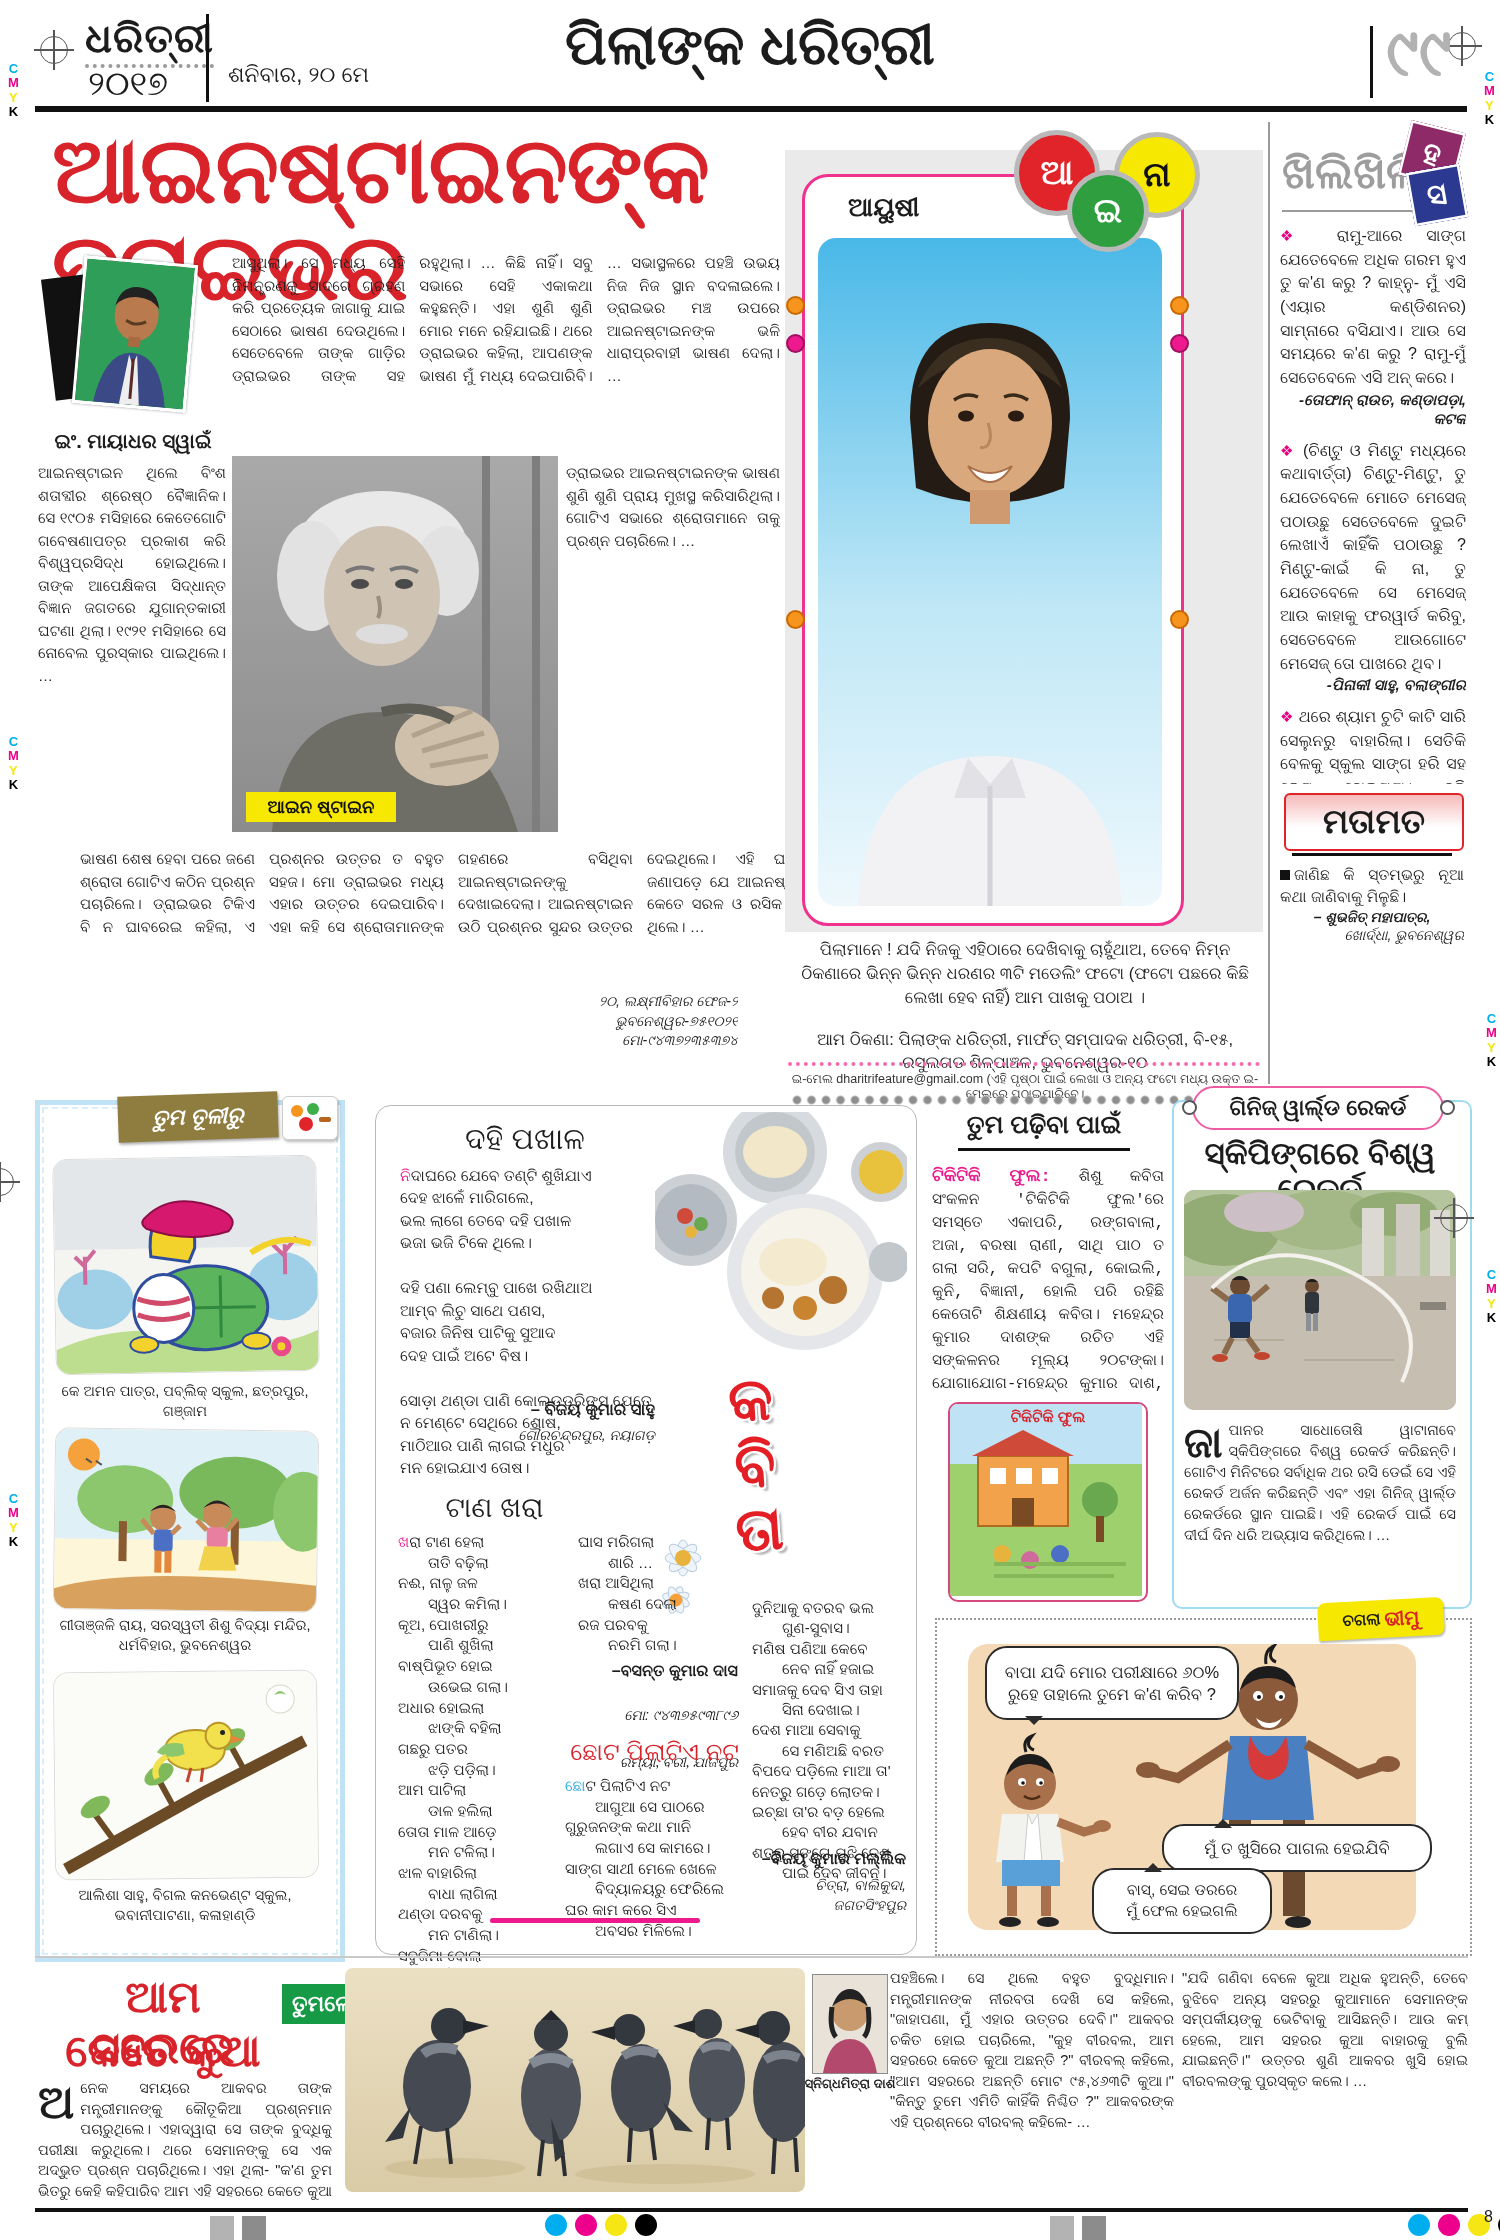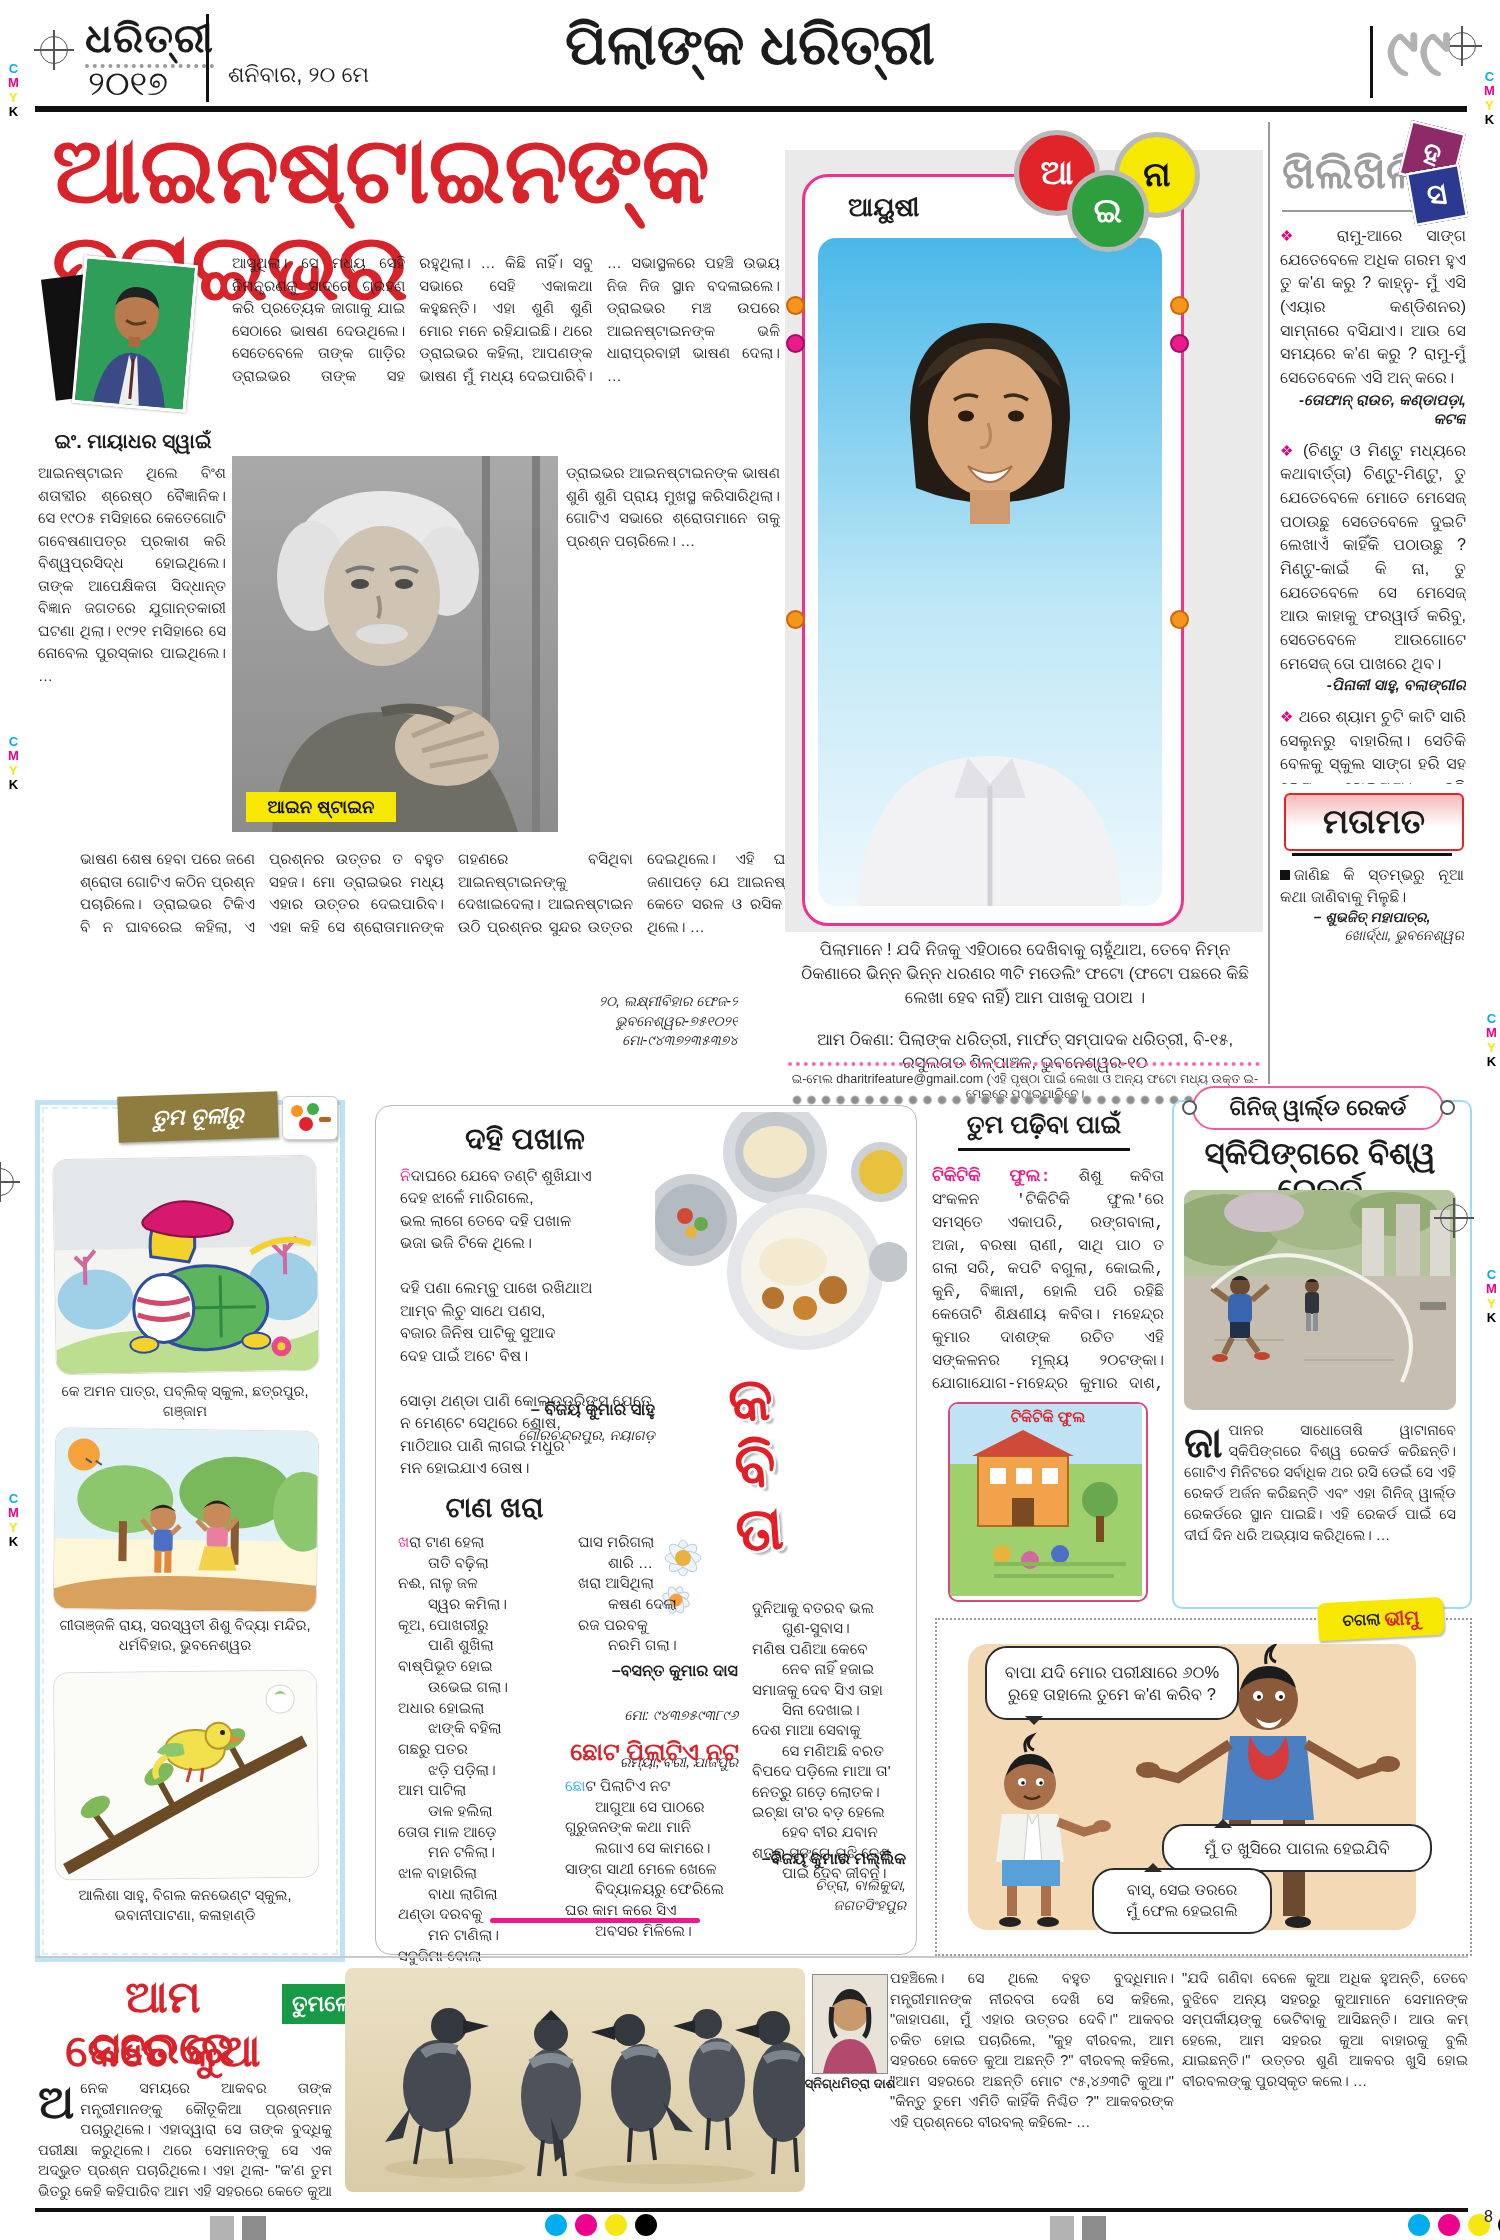--- a/index.html
+++ b/index.html
@@ -57,21 +57,21 @@
   .sqb{display:inline-block;width:10px;height:10px;background:#111;margin-right:4px;}
   
   .drawcard{position:absolute;background:#fff;border:5px solid #bfe2f4;outline:2px dashed #d8eefa;outline-offset:-9px;}
   .oliveband{position:absolute;background:#8f7c3f;color:#fff;display:flex;align-items:center;justify-content:center;
              font-size:22px;font-weight:bold;font-style:italic;transform:rotate(-2deg);box-shadow:1px 2px 3px #0005;}
   .palette{position:absolute;background:#fff;border:1px solid #ccc;border-radius:6px;box-shadow:1px 2px 3px #0004;}
   .palette i{position:absolute;border-radius:50%;}
   .kidart{position:absolute;border-radius:14px;overflow:hidden;box-shadow:0 0 0 1px #ddd;}
   .cap{position:absolute;font-size:14.5px;text-align:center;line-height:1.35;}
   .poemcard{position:absolute;background:#fff;border:1.5px solid #b9b9b9;border-radius:16px;}
-  .ptitle{position:absolute;font-weight:bold;text-align:center;}
+  .ptitle{position:absolute;font-weight:normal;text-align:center;}
   .plines{position:absolute;font-size:15px;line-height:1.45;white-space:pre-line;}
   .pink1::first-letter{color:#ec1a8d;}
   .blue1::first-letter{color:#29aae1;}
   .pattr{position:absolute;text-align:right;font-weight:bold;font-size:16.5px;}
   .pplace{position:absolute;text-align:right;font-style:italic;font-size:14px;line-height:1.35;}
   .kletter{display:block;font-size:60px;font-weight:bold;color:#e31e25;line-height:1.08;
            text-shadow:-2px -2px 0 #fff,2px -2px 0 #fff,-2px 2px 0 #fff,2px 2px 0 #fff,4px 4px 2px #2225;}
   .pinkline{position:absolute;background:#ec1a8d;border-radius:3px;}
   .readtitle{font-size:25px;font-weight:bold;text-align:center;}
   .lead{color:#ec1a8d;font-weight:bold;font-size:17px;}

